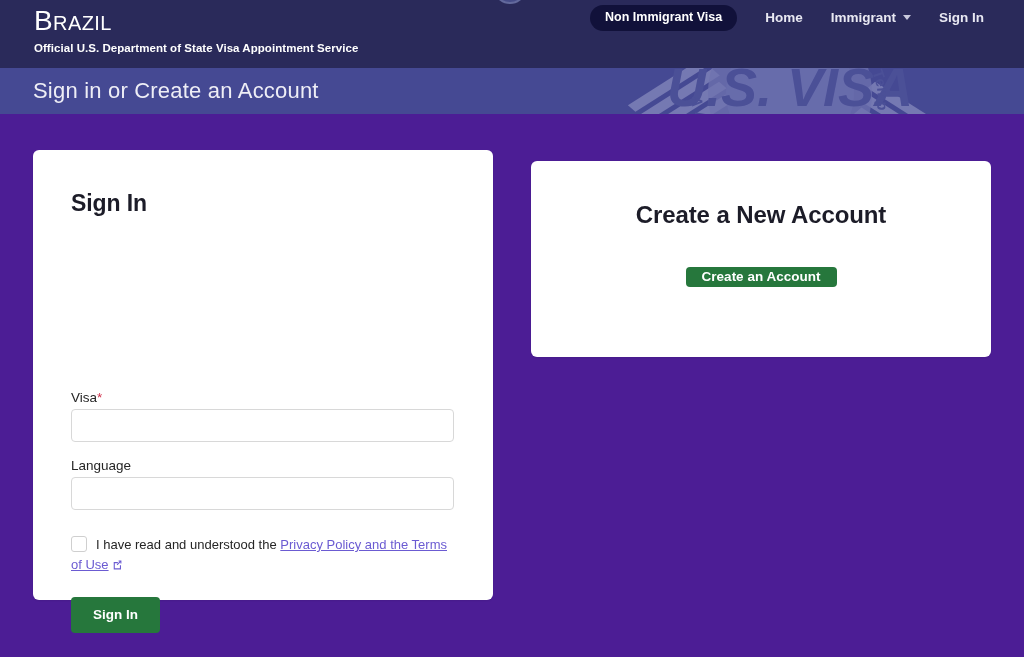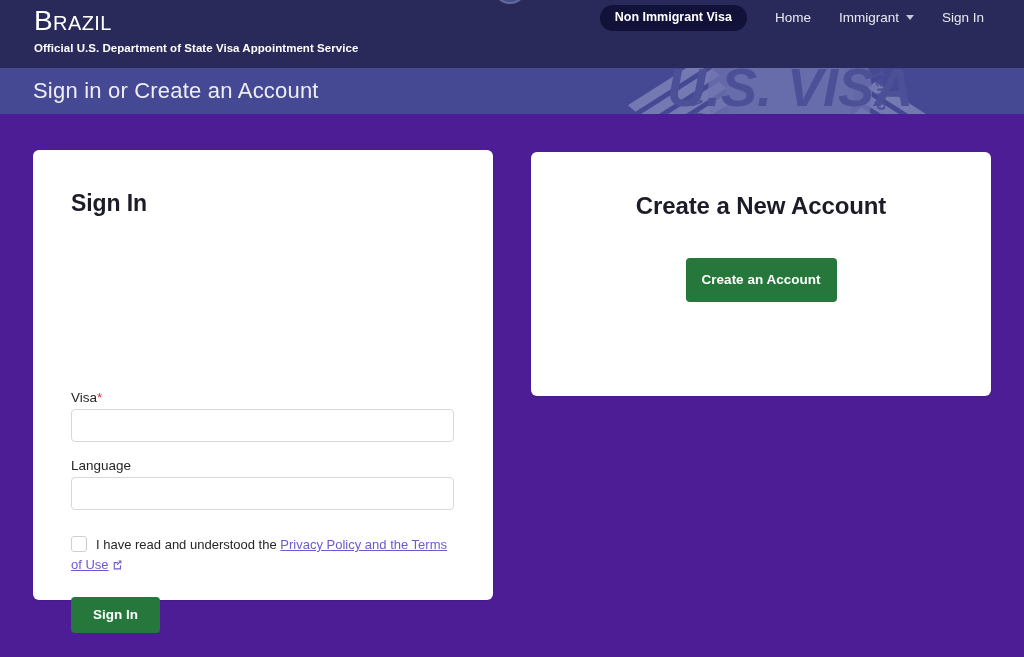--- a/index.html
+++ b/index.html
@@ -32,21 +32,21 @@
     border-radius: 50%; border: 2px solid #6d74a8; border-top-color: transparent;
     background: #4b5291; opacity: .85;
   }
   .nav { position: absolute; right: 40px; top: 4px; display: flex; align-items: center; gap: 0; }
   .nav-pill {
     background: #11113a; color: #ffffff; font-size: 12.5px; font-weight: bold;
     border-radius: 13px; padding: 6px 15px 7px; line-height: 13px; white-space: nowrap;
   }
   .nav-link {
     color: #e8e8f2; font-size: 13.5px; line-height: 16px;
-    padding: 6px 0; margin-left: 28px; white-space: nowrap;
+    padding: 6px 0; margin-left: 28px; white-space: nowrap; font-weight: bold;
   }
   .nav-caret {
     display: inline-block; margin-left: 7px; width: 0; height: 0;
     border-left: 4.5px solid transparent; border-right: 4.5px solid transparent;
     border-top: 5px solid #c9c9dd; vertical-align: 2px;
   }
 
   
   .banner {
     position: absolute; left: 0; top: 68px; width: 1024px; height: 46px;
@@ -62,21 +62,21 @@
     position: absolute; left: 610px; top: -70px; width: 360px; height: 190px;
     opacity: .42; pointer-events: none;
   }
 
   
   .card {
     position: absolute; background: #ffffff; border-radius: 6px;
     box-shadow: 0 1px 2px rgba(0,0,0,.07);
   }
   #signin-card { left: 33px; top: 150px; width: 460px; height: 450px; }
-  #create-card { left: 531px; top: 152px; width: 460px; height: 244px; }
+  #create-card { left: 531px; top: 161px; width: 460px; height: 196px; }
 
   .h2 {
     color: #1c1c28; font-size: 23px; font-weight: bold; letter-spacing: -.1px;
   }
   #signin-card .h2 { position: absolute; left: 38px; top: 40px; }
   #create-card .h2 { position: absolute; left: 0; top: 40px; width: 100%; text-align: center; font-size: 24px; }
 
   .field-label {
     color: #262626; font-size: 13.5px; line-height: 16px;
   }
@@ -103,21 +103,21 @@
   }
   a.lnk { color: #6b5bd2; text-decoration: underline; }
   .ext-icon { display: inline-block; width: 11px; height: 11px; vertical-align: -1px; margin-left: 3px; }
 
   .btn {
     display: inline-block; background: #26773c; color: #ffffff; border: none;
     border-radius: 4px; font-family: "Liberation Sans", sans-serif;
     font-size: 13.5px; font-weight: bold; cursor: pointer; line-height: 16px;
   }
   #signin-btn { position: absolute; left: 38px; top: 447px; padding: 10px 22px; }
-  #create-btn { position: absolute; left: 0; right: 0; margin: 0 auto; top: 106px; width: 151px; padding: 14px 0; text-align: center; }
+  #create-btn { position: absolute; left: 0; right: 0; margin: 0 auto; top: 106px; width: 151px; padding: 2px 0; text-align: center; }
 </style>
 </head>
 <body>
 
 <div id="page">
 
   <div class="topbar">
 
     <div class="brand">
       <div class="brand-title">Brazil</div>

